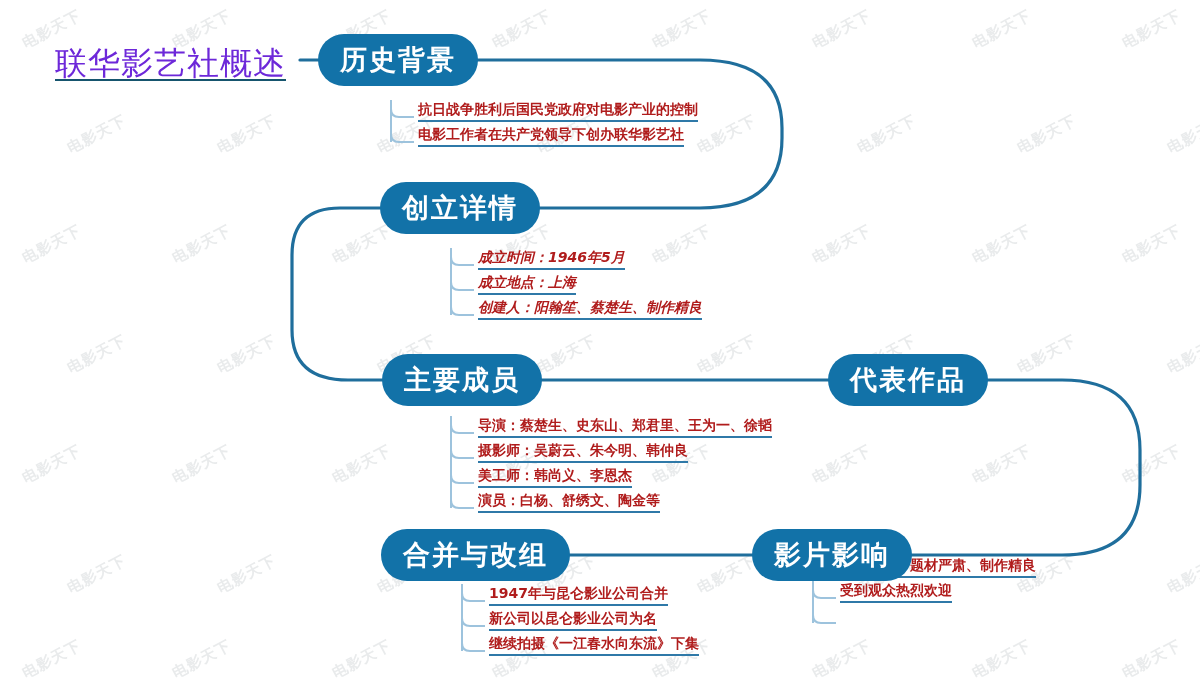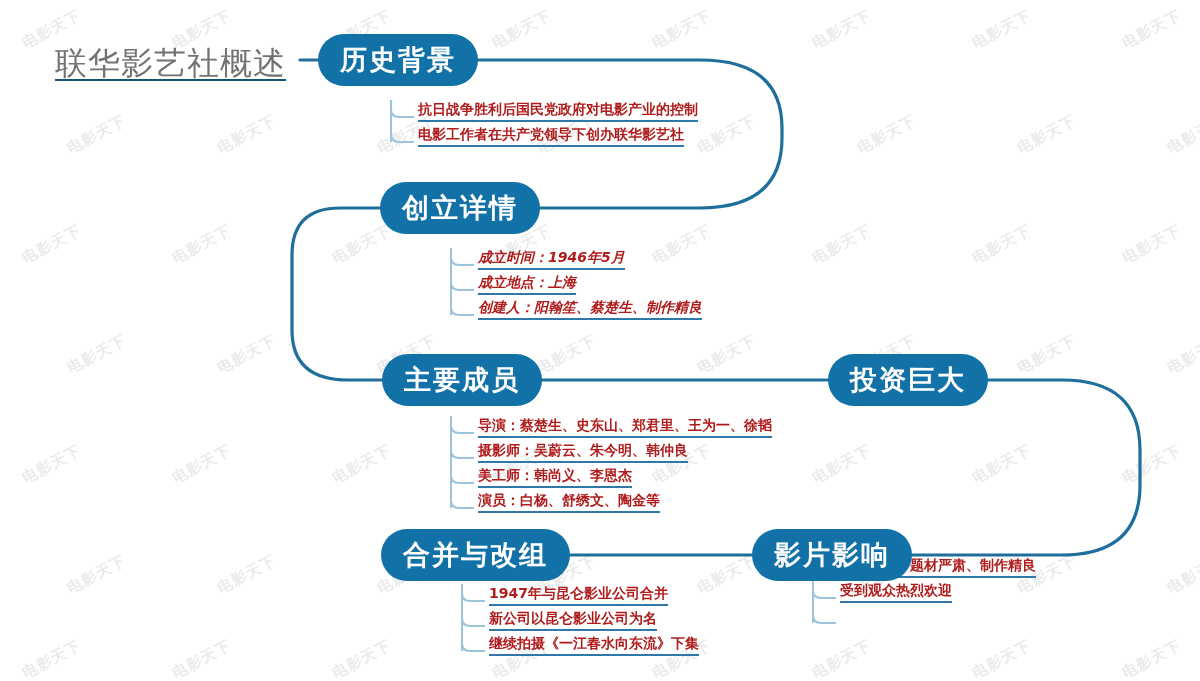--- a/index.html
+++ b/index.html
@@ -36,21 +36,21 @@
     width: 1200px; height: 681px;
     pointer-events: none;
   }
 
   
   .root-title {
     position: absolute;
     font-family: Liberation Mono, monospace;
     font-size: 32px;
     font-weight: 400;
-    color: #737373;
+    color: #6d28d9;
     text-decoration: underline;
     text-decoration-color: #16556e;
     text-underline-offset: 5px;
     text-decoration-thickness: 2px;
     white-space: nowrap;
     letter-spacing: 1px;
   }
 
   
   .node {
@@ -179,21 +179,21 @@
 
       <path d="M752,555 L563,555"></path>
     </g>
   </svg>
 
   <div class="root-title" style="left:55px; top:42px;">联华影艺社概述</div>
 
   <div class="node" style="left:318px; top:34px;">历史背景</div>
   <div class="node" style="left:380px; top:182px;">创立详情</div>
   <div class="node" style="left:382px; top:354px;">主要成员</div>
-  <div class="node" style="left:828px; top:354px;">投资巨大</div>
+  <div class="node" style="left:828px; top:354px;">代表作品</div>
   <div class="node" style="left:381px; top:529px;">合并与改组</div>
   <div class="node" style="left:752px; top:529px;">影片影响</div>
 
   <div class="leaf-group" id="leaves-history" style="left:388px; top:98px;text-align:center;">
       <svg class="bracket" width="30" height="56">
         <path d="M3,2 L3,44" stroke="#9dc3dd" stroke-width="2" fill="none"></path>
         <path d="M3,11 Q3,19 11,19 L26,19" stroke="#9dc3dd" stroke-width="2" fill="none"></path>
         <path d="M3,36 Q3,44 11,44 L26,44" stroke="#9dc3dd" stroke-width="2" fill="none"></path>
       </svg>
       <div class="leaf-row" style="padding-left: 30px;">

